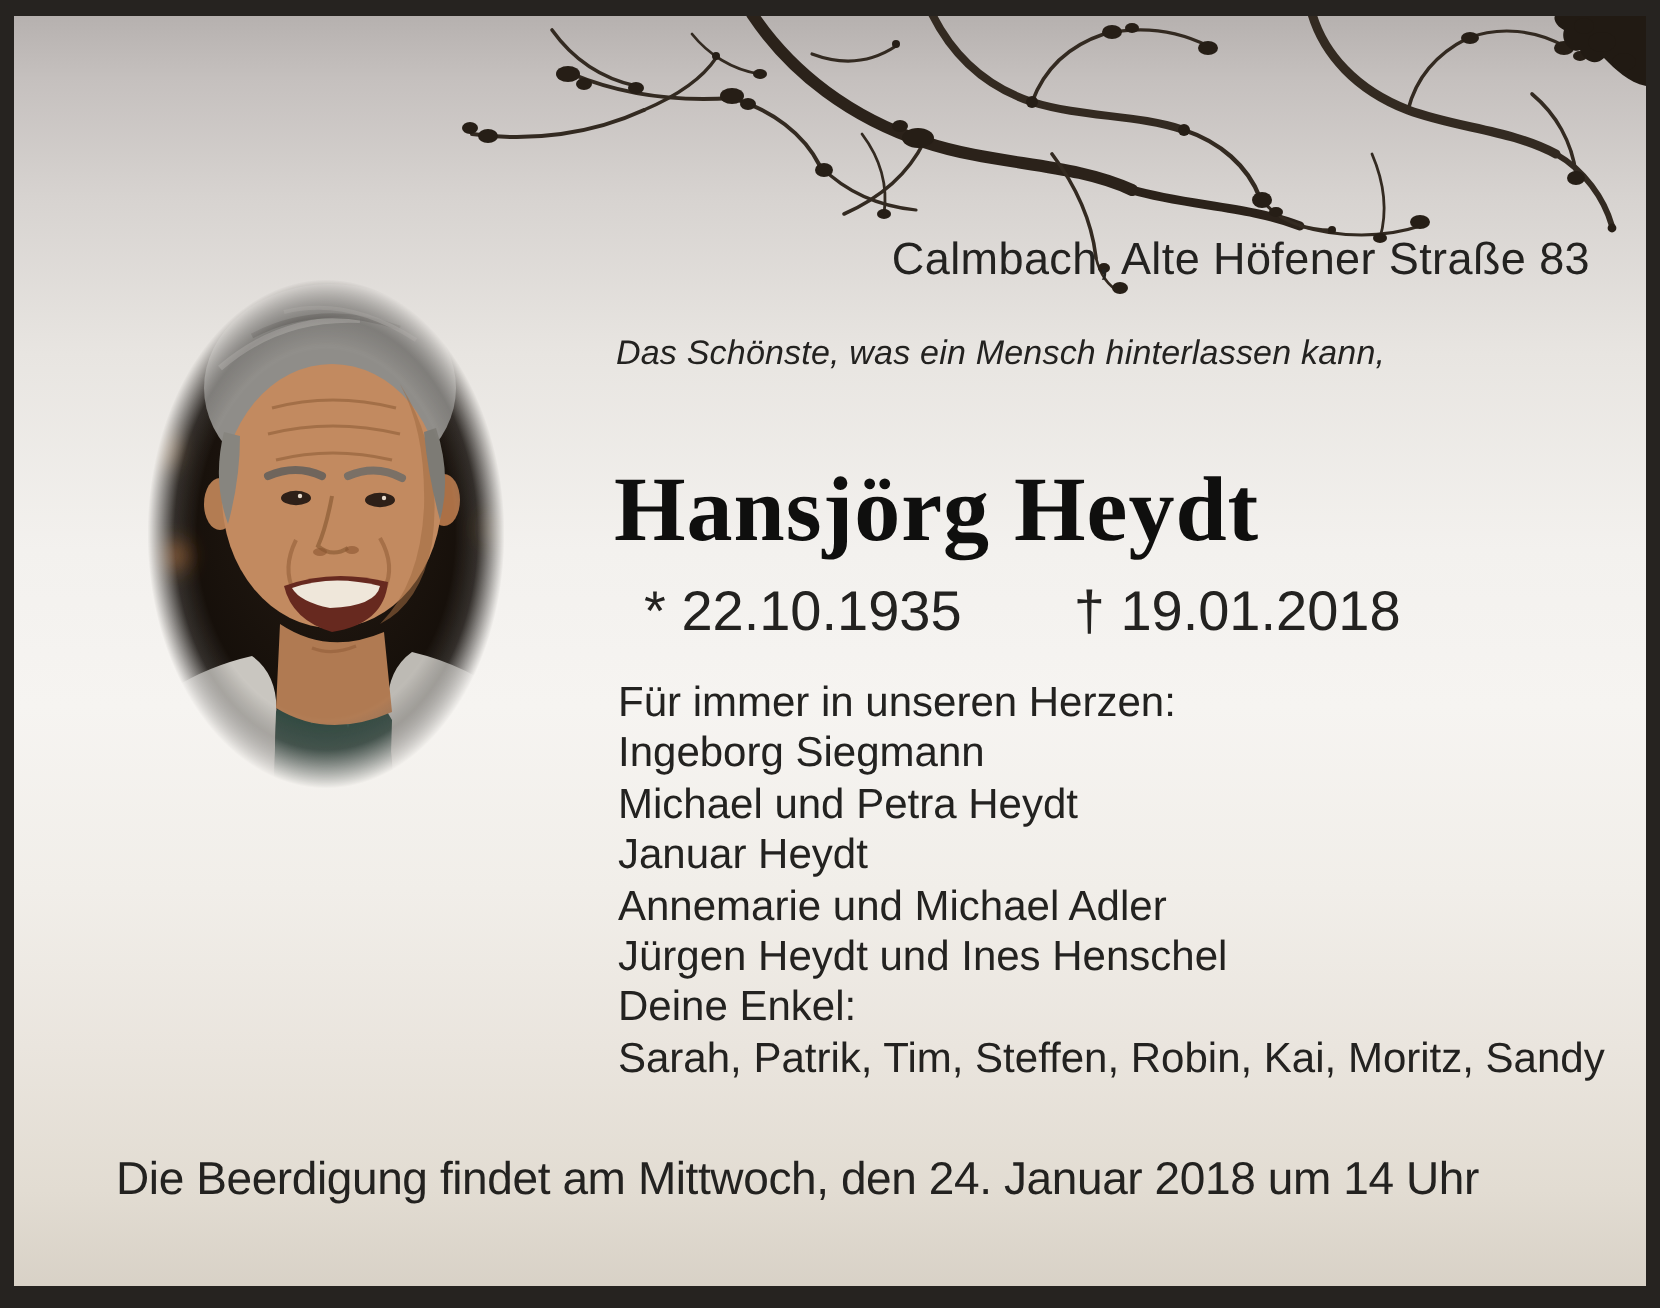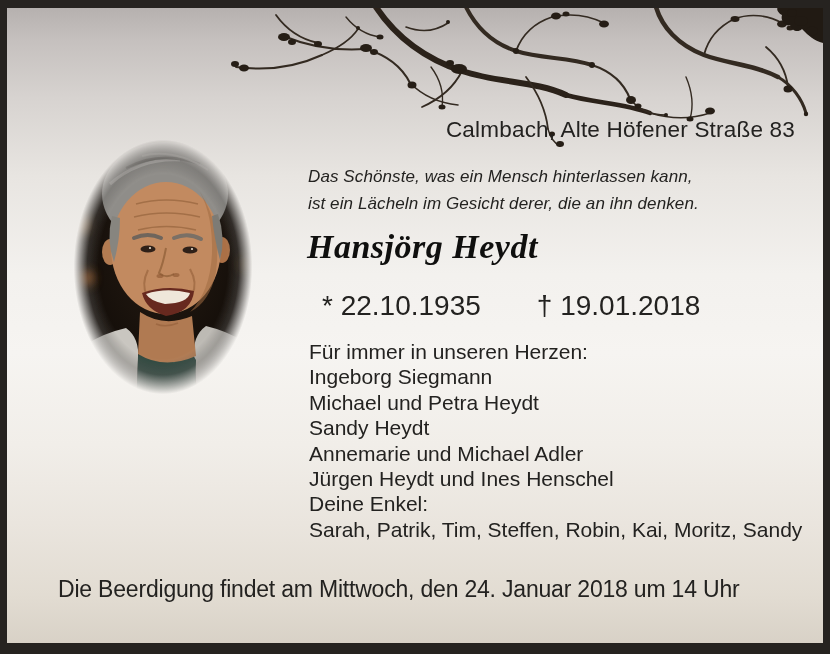--- a/index.html
+++ b/index.html
@@ -45,22 +45,22 @@
     font-size: 22.5px; letter-spacing: 0.2px; white-space: nowrap;
   }
   .epigraph {
     position: absolute; left: 308px; top: 163px; z-index: 4;
     font-size: 17px; font-style: italic; line-height: 27px;
     letter-spacing: 0.1px; white-space: nowrap;
   }
   .name {
     position: absolute; left: 307px; top: 228px; z-index: 4; margin: 0;
     font-family: "Liberation Serif", serif;
-    font-style: italic; font-weight: bold;
-    font-size: 34px; color: #0f0f0e; letter-spacing: 0.5px; white-space: nowrap;
+    font-weight: bold;
+    font-size: 46px; color: #0f0f0e; letter-spacing: 0.5px; white-space: nowrap;
   }
   .dates {
     position: absolute; left: 322px; top: 290px; z-index: 4;
     font-size: 28px; display: flex; gap: 56px; white-space: nowrap;
   }
   .mourners {
     position: absolute; left: 309px; top: 339px; z-index: 4;
     font-size: 21px; line-height: 25.4px; white-space: nowrap;
   }
   .funeral {
@@ -229,35 +229,34 @@
       </g>
 
       <rect width="226" height="322" fill="url(#vg)"></rect>
     </svg>
   </div>
 
   <div class="address">Calmbach, Alte Höfener Straße 83</div>
 
   <div class="epigraph">
     <div>Das Schönste, was ein Mensch hinterlassen kann,</div>
-    <div>ist ein Lächeln im Gesicht derer, die an ihn denken.</div>
   </div>
 
   <h1 class="name">Hansjörg Heydt</h1>
 
   <div class="dates">
     <span><span>*</span>&nbsp;<span>22.10.1935</span></span>
     <span><span>†</span>&nbsp;<span>19.01.2018</span></span>
   </div>
 
   <div class="mourners">
     <div>Für immer in unseren Herzen:</div>
     <div>Ingeborg Siegmann</div>
     <div>Michael und Petra Heydt</div>
-    <div>Sandy Heydt</div>
+    <div>Januar Heydt</div>
     <div>Annemarie und Michael Adler</div>
     <div>Jürgen Heydt und Ines Henschel</div>
     <div>Deine Enkel:</div>
     <div>Sarah, Patrik, Tim, Steffen, Robin, Kai, Moritz, Sandy</div>
   </div>
 
   <div class="funeral">
     <div>Die Beerdigung findet am Mittwoch, den 24. Januar 2018 um 14 Uhr</div>
   </div>
 

